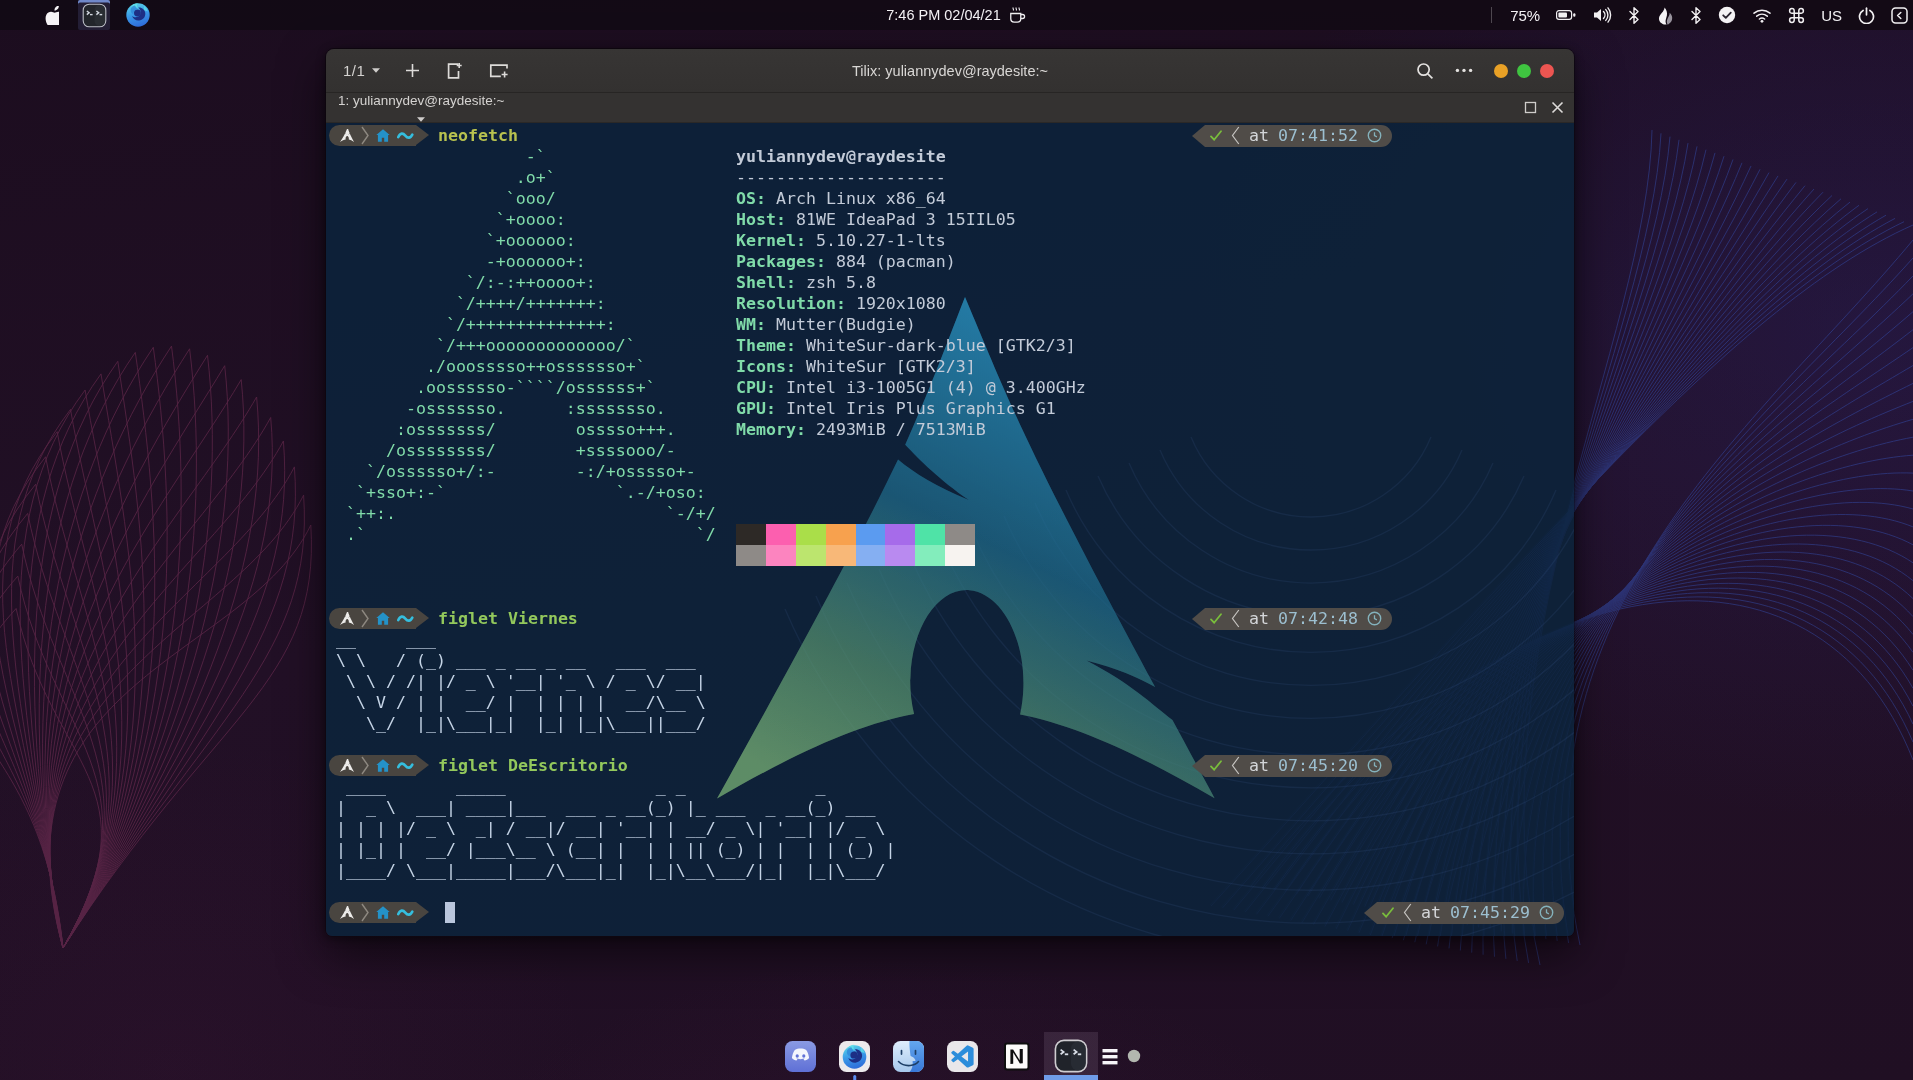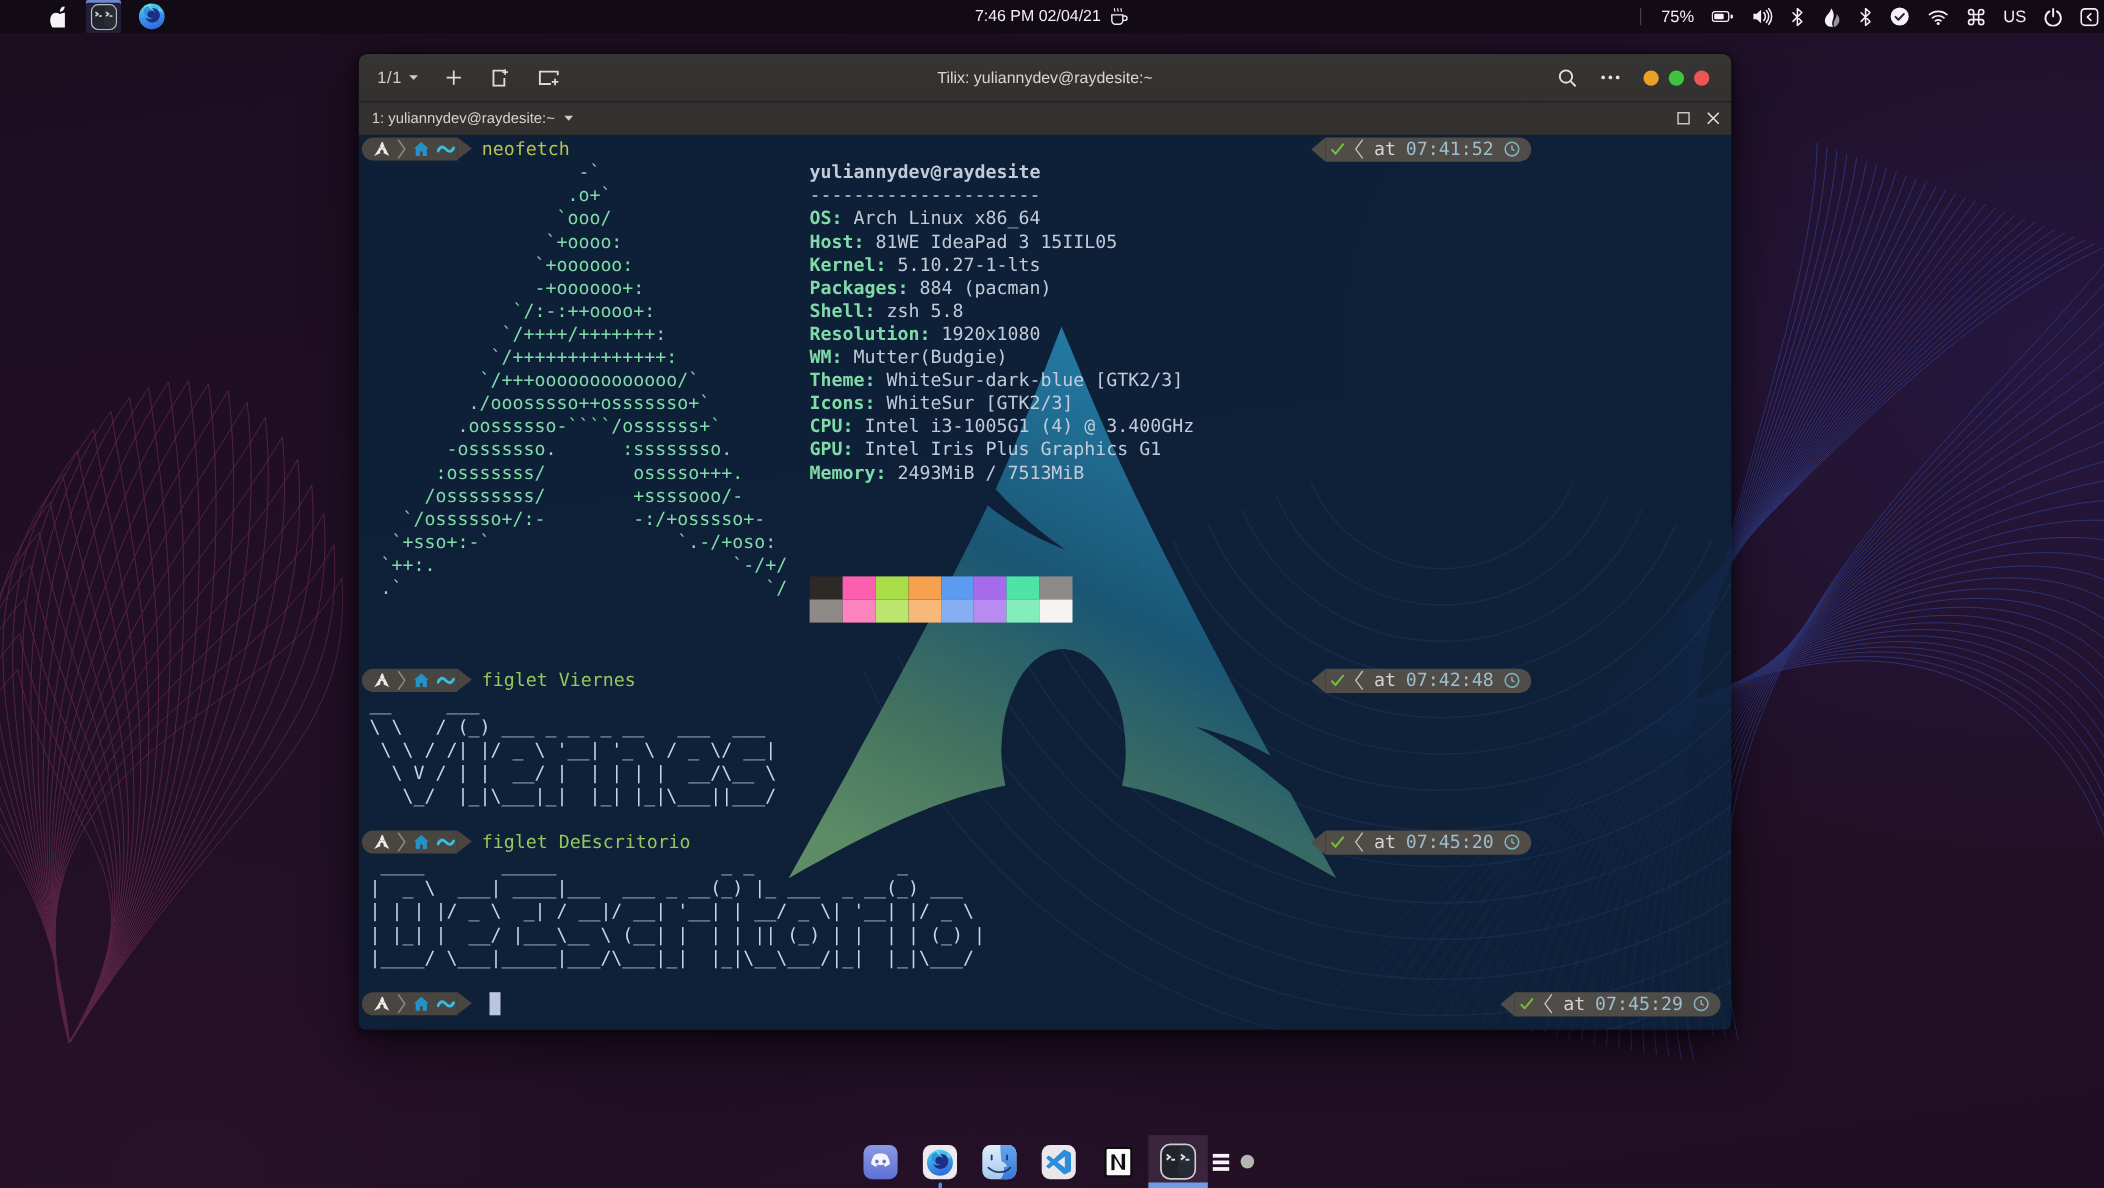--- a/index.html
+++ b/index.html
@@ -30,41 +30,41 @@
   border:1px solid rgba(0,0,0,0.55); }
 .titlebar { height:44px; background:linear-gradient(#373534,#333130); display:flex; align-items:center; position:relative;
   color:#d9d7d5; border-bottom:1px solid #272524; }
 .tbar-left { display:flex; align-items:center; gap:10px; margin-left:17px; }
 .session-ind { font-size:15px; color:#d4d2d0; letter-spacing:0.5px; display:flex; align-items:center; gap:6px; }
 .win-title { position:absolute; left:50%; top:50%; transform:translate(-50%,-50%); font-size:14.5px; color:#d9d7d5; }
 .tbar-right { position:absolute; right:20px; display:flex; align-items:center; gap:9px; }
 .tl-btn { width:14px; height:14px; border-radius:50%; }
 .tabbar { height:30px; background:#343231; display:flex; align-items:center; position:relative; color:#d5d3d1;
   border-bottom:1px solid #2a2827; }
-.tab-label { margin-left:12px; font-size:13.5px; display:flex; align-items:center; gap:8px; }
+.tab-label { margin-left:12px; font-size:13.5px; display:flex; align-items:center; gap:8px;flex-direction:column; }
 .tabbar-right { position:absolute; right:10px; display:flex; align-items:center; gap:14px; }
 
 .term { position:relative; height:814px; background:rgba(13,34,57,0.94); font-family:"DejaVu Sans Mono", monospace;
   font-size:16.6px; line-height:21px; }
 .term-bg { position:absolute; left:0; top:0; width:1250px; height:814px; pointer-events:none; }
 pre.tx { position:absolute; white-space:pre; font-family:inherit; font-size:inherit; line-height:21px; }
 .nf-logo { left:10px; top:23px; color:#80dba9; }
 .nf-info { position:absolute; left:410px; top:23px; }
 .nf-info div { height:21px; white-space:pre; color:#c3cbd8; }
 .nf-title { color:#6fd49d; font-weight:bold; }
 .nf-sep { color:#74d3a0; }
 .nf-label { color:#80dba9; font-weight:bold; }
 .palette { position:absolute; left:410px; top:401px; }
 .palette div { display:flex; }
 .palette span { width:29.9px; height:21px; display:block; }
 .fig { color:#c5d4e6; }
 .fig-v { left:10px; top:506px; }
 .fig-d { left:10px; top:653px; }
 
-.prow { position:absolute; left:3px; height:21px; display:flex; align-items:center; }
+.prow { position:absolute; left:3px; height:21px; display:flex; align-items:center;font-weight:bold; }
 .pill { position:relative; height:21px; background:#494540; border-radius:10.5px 0 0 10.5px; display:flex; align-items:center;
   padding:0 2px 0 11px; gap:7px; }
 .pill:after { content:""; position:absolute; right:-13px; top:0; border-left:13px solid #494540;
   border-top:10.5px solid transparent; border-bottom:10.5px solid transparent; }
 
 .cmdtx { margin-left:22px; font-size:16.6px; }
 .cursor { position:absolute; left:116px; width:10px; height:21px; background:#b9c6dc; }
 
 .badge { position:absolute; height:22px; background:#504c48; border-radius:0 11px 11px 0; display:flex; align-items:center;
   padding:0 10px 0 5px; gap:9px; }

